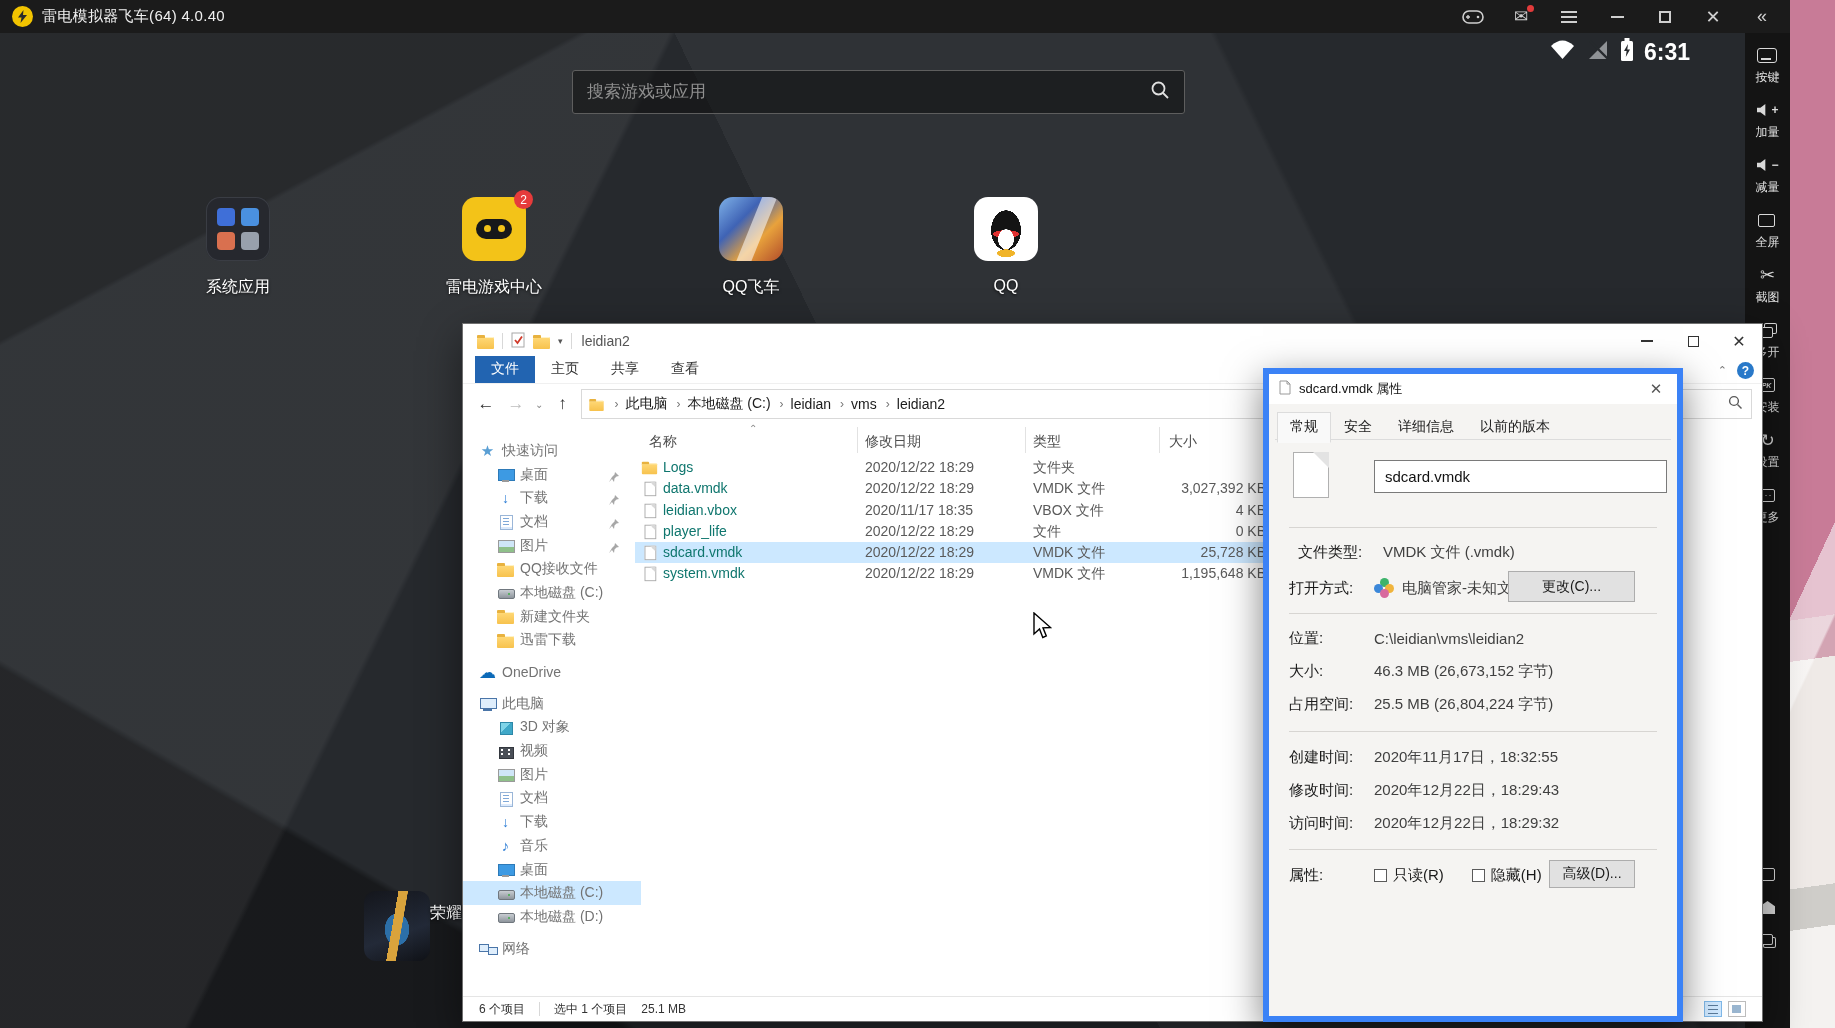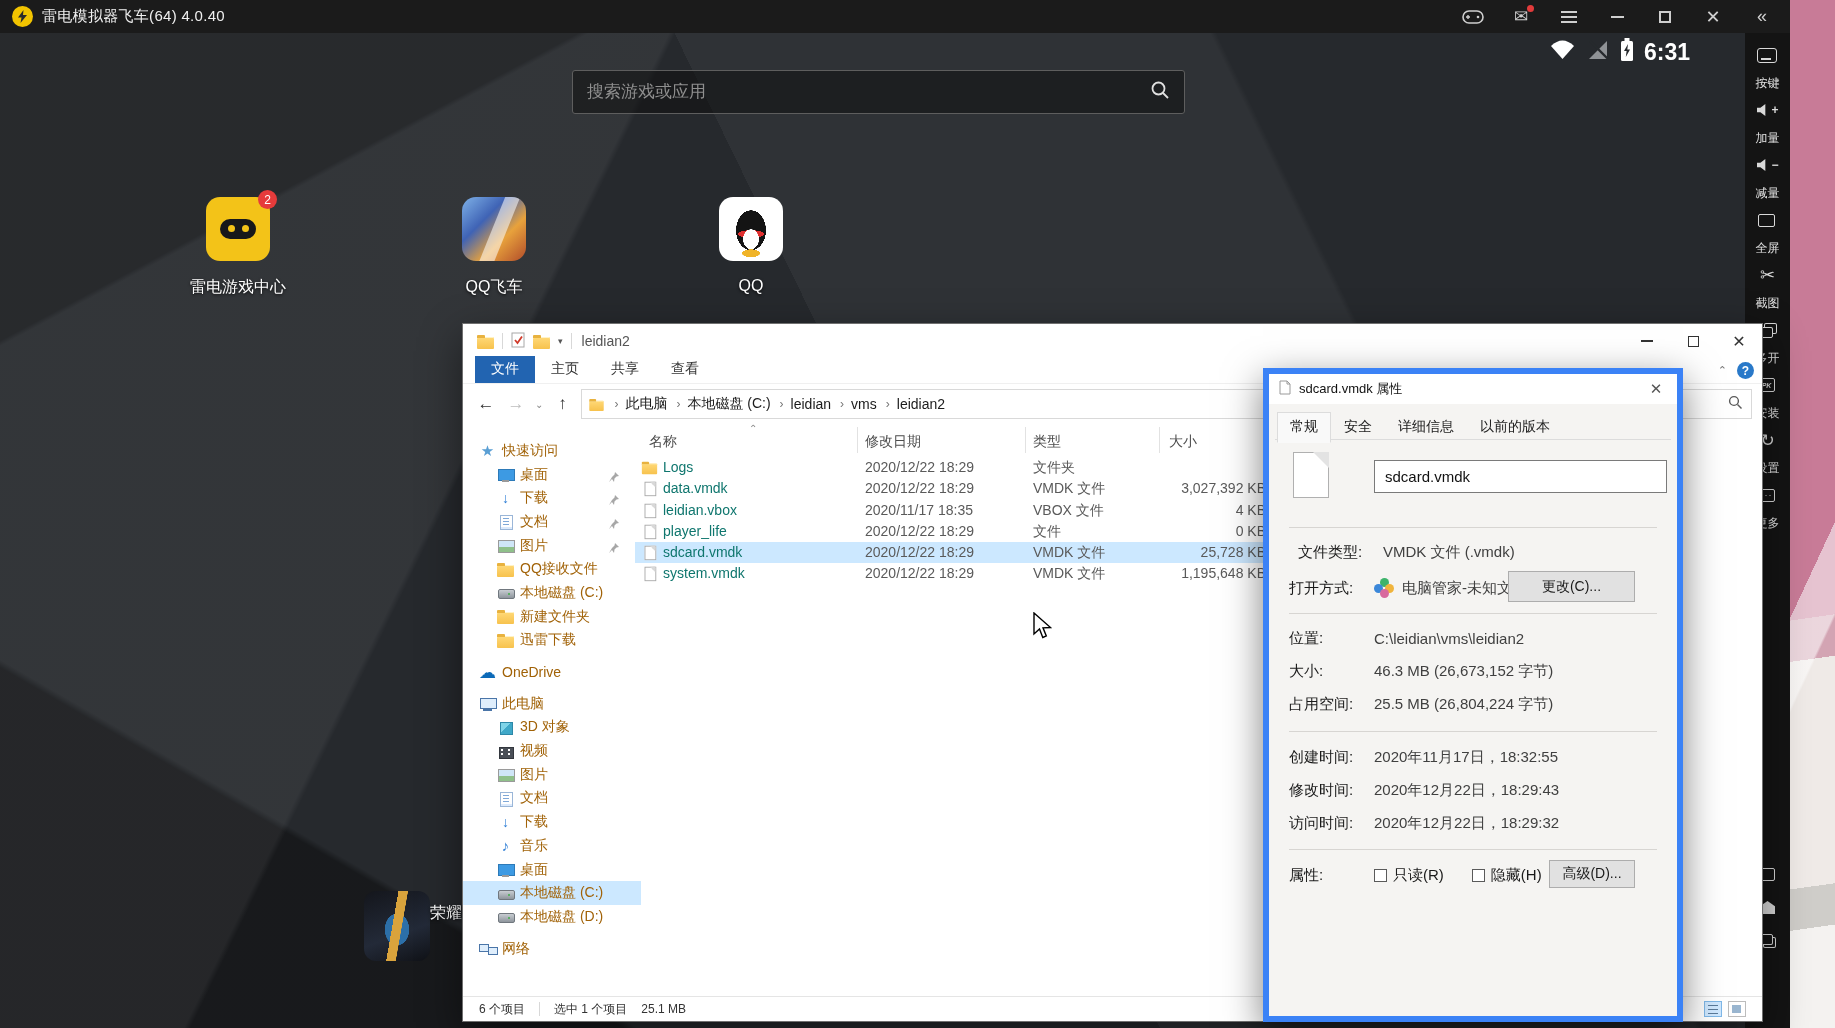--- a/index.html
+++ b/index.html
@@ -88,21 +88,21 @@
     background:
       linear-gradient(100deg, transparent 0 44%, #d9a33c 44% 56%, transparent 56.5%),
       radial-gradient(ellipse 20px 26px at 50% 55%, #2c6fa8 0 60%, transparent 62%),
       linear-gradient(160deg,#14161c 0%, #232a38 60%, #101217 100%);
   }
   .shortcut-label { margin-top:12px; color:#fff; font-size:16px; text-shadow:0 1px 3px rgba(0,0,0,.8); }
 
   
   .emu-sidebar { position:absolute; left:1745px; top:33px; width:45px; height:995px; background:#141414; }
   .side-items { position:absolute; left:0; top:12px; width:45px; display:flex; flex-direction:column; }
-  .side-item { height:55px; display:flex; flex-direction:column; align-items:center; gap:10px; cursor:pointer; }
+  .side-item { height:55px; display:flex; flex-direction:column; align-items:center; gap:4px; cursor:pointer; }
   .side-label { color:#e3e3e3; font-size:12px; white-space:nowrap; }
   .sic { position:relative; width:22px; height:20px; display:flex; align-items:center; justify-content:center; color:#d9d9d9; }
   .sic-keyboard i { display:block; width:20px; height:15px; border:1.5px solid #d9d9d9; border-radius:3px; position:relative; }
   .sic-keyboard i::after { content:''; position:absolute; left:3px; bottom:2px; width:10px; height:2px; background:#d9d9d9; }
   .spk { width:13px; height:13px; background:#d9d9d9; clip-path:polygon(0 33%,30% 33%,68% 4%,68% 96%,30% 67%,0 67%); }
   .spk-sign { font-size:12px; margin-left:2px; line-height:1; }
   .sic-fullscreen i { display:block; width:17px; height:13px; border:1.5px solid #d9d9d9; border-radius:2px; }
   .sic-screenshot { font-size:18px; }
   .sic-multi i { display:block; width:13px; height:11px; border:1.5px solid #d9d9d9; border-radius:2px;
     box-shadow:4px -4px 0 -1px #141414, 4px -4px 0 0 #d9d9d9; margin-top:4px; }
@@ -148,21 +148,21 @@
   .crumb-label { color:#1b1b1b; font-size:14px; white-space:nowrap; }
   .search-box { width:286px; height:30px; border:1px solid #d9d9d9; background:#fff; display:flex; align-items:center; padding:0 8px; }
   .search-box input { flex:1; border:none; outline:none; font-family:inherit; font-size:13px; }
 
   .ex-body { position:absolute; left:0; top:101px; right:0; bottom:25px; display:flex; }
   .nav-pane { width:178px; padding-top:14px; overflow:hidden; }
   .nitem { position:relative; height:23.7px; display:flex; align-items:center; cursor:pointer; }
   .nitem.gap { height:8px; }
   .nitem .ic { margin-left:16px; }
   .nitem.lvl1 .ic { margin-left:34px; }
-  .nlabel { margin-left:6px; white-space:nowrap; color:#a16207; }
+  .nlabel { margin-left:6px; white-space:nowrap; color:#737373; }
   .nitem.selected { background:#cce8ff; }
   .pin { position:absolute; right:22px; top:6px; opacity:.75; }
 
   .ic { width:17px; height:15px; position:relative; flex:none; display:flex; align-items:center; justify-content:center; }
   .ic-folder::before { content:''; position:absolute; left:0; top:3px; width:17px; height:12px; border-radius:1px;
     background:linear-gradient(#ffd978,#f7c24d); box-shadow:inset 0 1px 0 #fff3c8; }
   .ic-folder::after { content:''; position:absolute; left:0; top:1px; width:8px; height:3px; background:#e8b23f; border-radius:1px 1px 0 0; }
   .ic-monitor::before { content:''; position:absolute; left:1px; top:2px; width:15px; height:10px; background:#3d9ae3; border:1px solid #2d7ab8; }
   .ic-monitor::after { content:''; position:absolute; left:5px; bottom:0; width:7px; height:2px; background:#9a9a9a; }
   .ic-down { color:#2f7fd6; font-weight:bold; font-size:14px; }
@@ -321,20 +321,26 @@
         <input type="text" placeholder="搜索游戏或应用" style="">
         <span>
           <svg width="20" height="20" viewBox="0 0 20 20">
               <circle cx="8.5" cy="8.5" r="6" fill="none" stroke="#e0e0e0" stroke-width="1.8"></circle>
               <path d="M13 13 L18 18" stroke="#e0e0e0" stroke-width="1.8"></path>
             </svg>
         </span>
       </div>
 
       <div class="apps">
+        <div class="app-tile">
+            <div class="app-art app-system">
+              
+            </div>
+            <div class="app-label">系统应用</div>
+          </div>
           <div class="app-tile">
             <div class="app-art app-gamecenter">
               <span class="badge">2</span>
             </div>
             <div class="app-label">雷电游戏中心</div>
           </div>
           <div class="app-tile">
             <div class="app-art app-qqspeed">
               
             </div>

